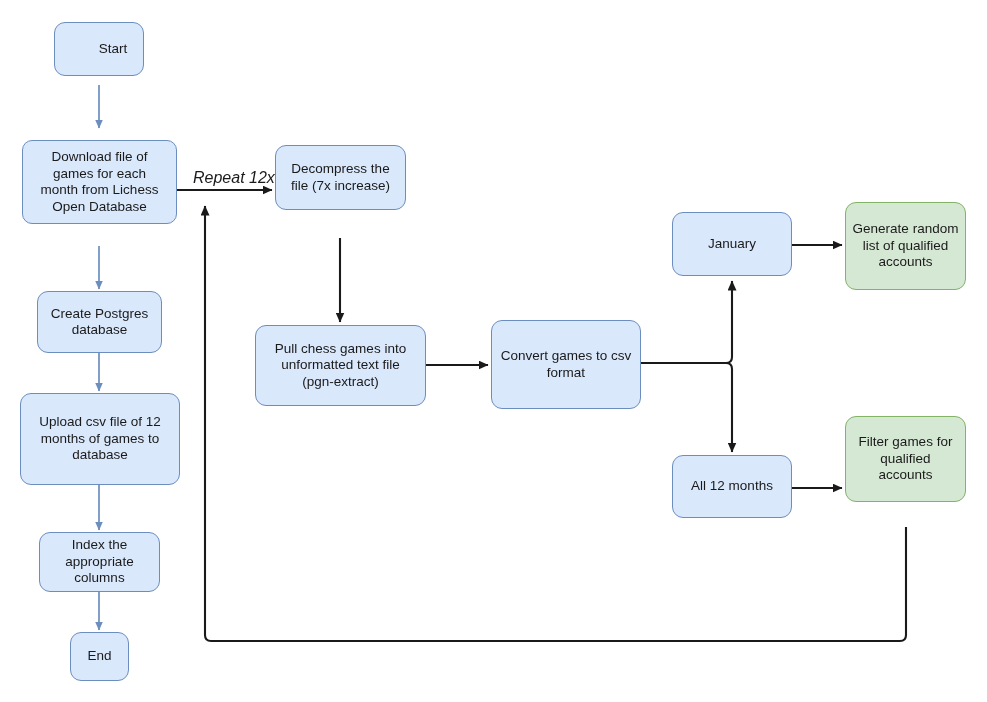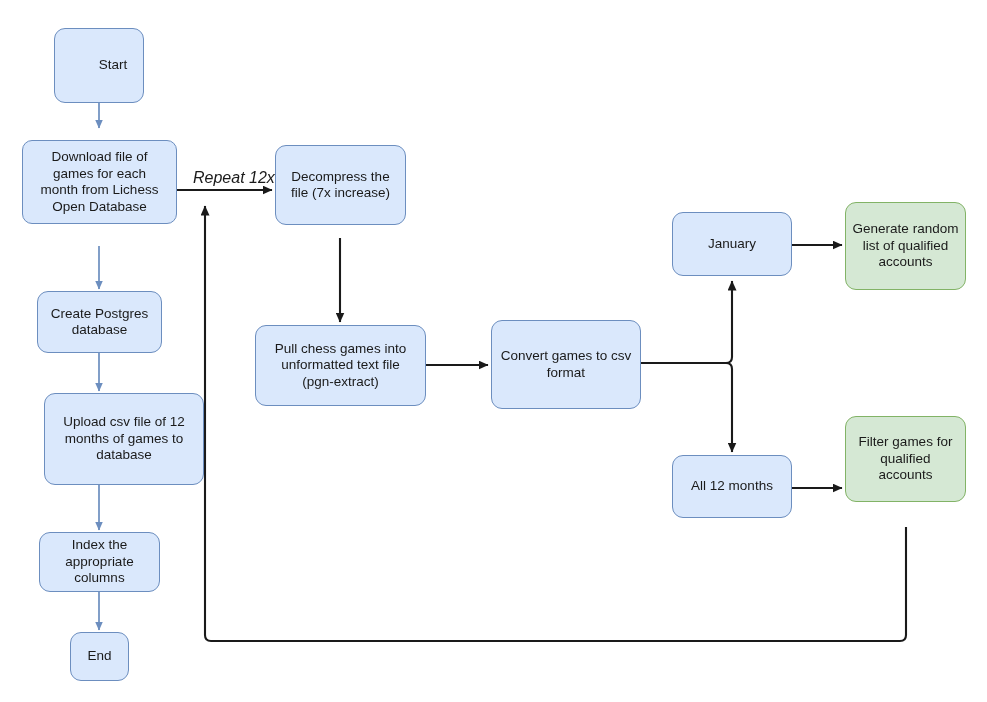--- a/index.html
+++ b/index.html
@@ -82,53 +82,53 @@
       <path d="M340,238 L340,322"></path>
       <path d="M426,365 L488,365"></path>
       <path d="M641,363 L726,363 Q732,363 732,357 L732,281"></path>
       <path d="M641,363 L726,363 Q732,363 732,369 L732,452"></path>
       <path d="M792,245 L842,245"></path>
       <path d="M792,488 L842,488"></path>
       <path d="M906,527 L906,635 Q906,641 900,641 L211,641 Q205,641 205,635 L205,206"></path>
     </g>
   </svg>
 
-  <div class="node blue" style="left:54px; top:28px; width:90px; height:75px;padding-left:32px;">
+  <div class="node blue" style="left:54px; top:22px; width:90px; height:54px;padding-left:32px;">
     <span>Start</span>
   </div>
 
   <div class="node blue" style="left:22px; top:140px; width:155px; height:84px;border-radius:10px;">
     <span>Download file of
 games for each
 month from Lichess
 Open Database</span>
   </div>
 
   <div class="node blue" style="left:37px; top:291px; width:125px; height:62px;">
     <span>Create Postgres
 database</span>
   </div>
 
-  <div class="node blue" style="left:20px; top:393px; width:160px; height:92px;margin-left:24px;">
+  <div class="node blue" style="left:20px; top:393px; width:160px; height:92px;">
     <span>Upload csv file of 12
 months of games to
 database</span>
   </div>
 
   <div class="node blue" style="left:39px; top:532px; width:121px; height:60px;">
     <span>Index the
 appropriate
 columns</span>
   </div>
 
   <div class="node blue" style="left:70px; top:632px; width:59px; height:49px;">
     <span>End</span>
   </div>
 
-  <div class="node blue" style="left:275px; top:145px; width:131px; height:80px;">
+  <div class="node blue" style="left:275px; top:145px; width:131px; height:65px;">
     <span>Decompress the
 file (7x increase)</span>
   </div>
 
   <div class="node blue" style="left:255px; top:325px; width:171px; height:81px;">
     <span>Pull chess games into
 unformatted text file
 (pgn-extract)</span>
   </div>
 

